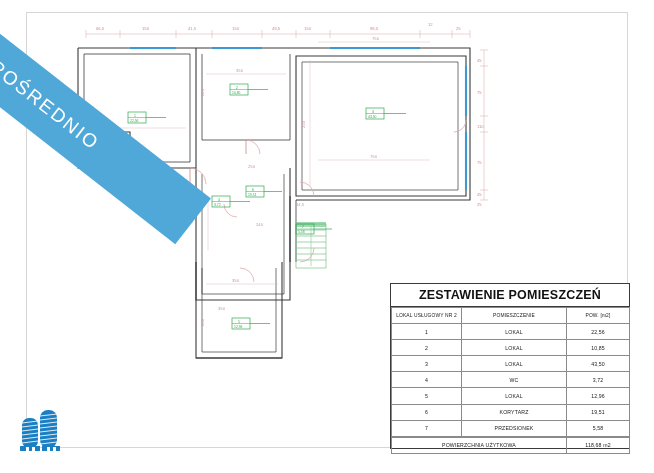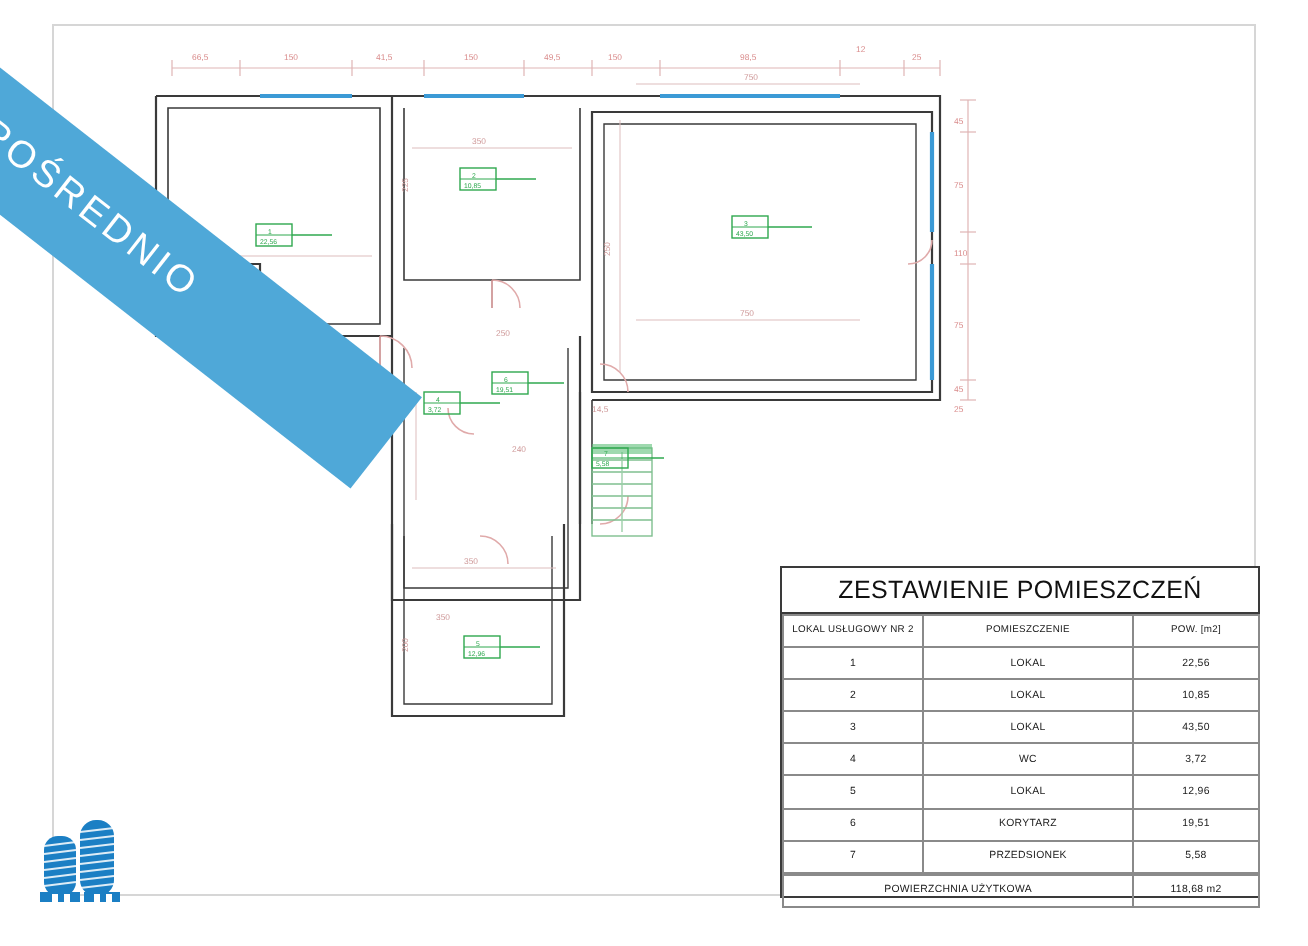--- a/index.html
+++ b/index.html
@@ -21,21 +21,21 @@
   .wm-text{color:#ffffff;font-size:19px;letter-spacing:2.0px;font-weight:400;
            white-space:nowrap;font-family:"Liberation Sans",sans-serif;}
 
   
   .logo{position:absolute;left:18px;top:404px;width:54px;height:48px;}
 
   
   .table-box{position:absolute;left:390px;top:283px;width:240px;height:166px;
              background:#ffffff;border:1px solid #3a3a3a;box-sizing:border-box;}
   .tbl-title{height:22px;display:flex;align-items:center;justify-content:center;
-             font-size:12.5px;font-weight:400;color:#111;letter-spacing:.2px;
+             font-size:12.5px;font-weight:700;color:#111;letter-spacing:.2px;
              border-bottom:1px solid #3a3a3a;}
   table.rooms{width:100%;border-collapse:collapse;table-layout:fixed;}
   table.rooms th,table.rooms td{border:1px solid #8a8a8a;font-weight:400;
         font-size:5.2px;color:#1a1a1a;text-align:center;height:15.1px;padding:0;
         letter-spacing:.15px;overflow:hidden;white-space:nowrap;}
   table.rooms th{font-size:4.9px;}
   col.c1{width:70px;} col.c2{width:105px;} col.c3{width:63px;}
   .sum-row td{border:none;border-top:1px solid #8a8a8a;height:18px;font-size:5.1px;}
   .sum-l{text-align:center;}
   .sum-v{text-align:left;padding-left:2px;}

